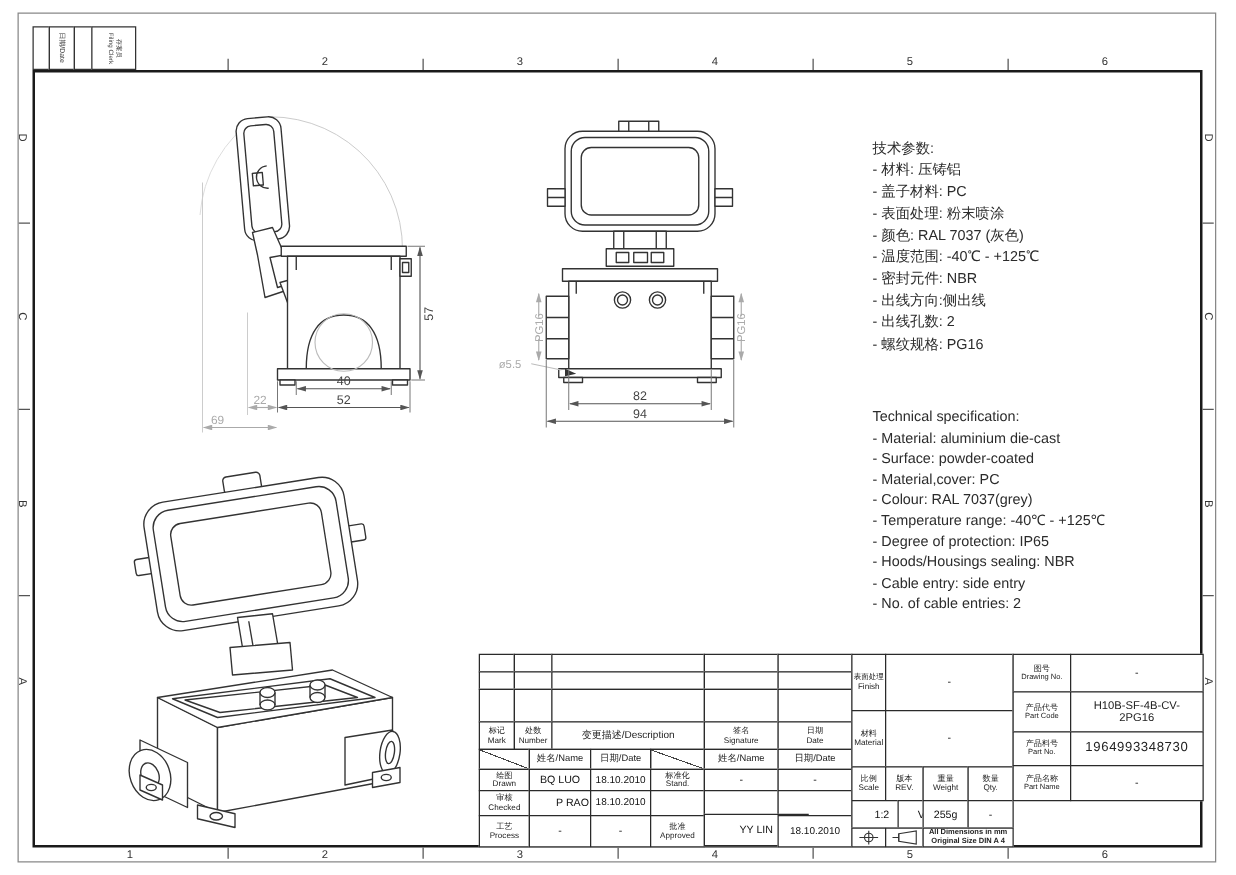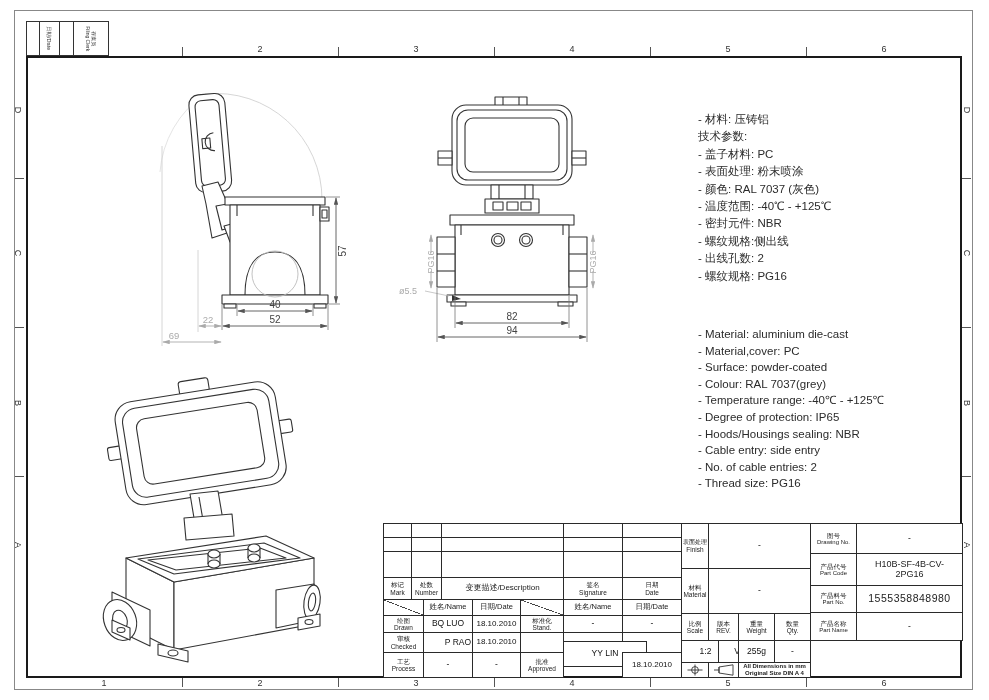--- a/index.html
+++ b/index.html
@@ -275,43 +275,43 @@
       <polygon points="44,262 62,270 62,282 44,274"></polygon>
       <ellipse cx="53" cy="272" rx="4" ry="2.5"></ellipse>
       <polygon points="90,286 120,293 120,304 90,297"></polygon>
       <ellipse cx="105" cy="295" rx="5" ry="3"></ellipse>
       <polygon points="230,260 252,256 252,268 230,272"></polygon>
       <ellipse cx="241" cy="264" rx="4" ry="2.5"></ellipse>
     </g>
   </svg>
 
   <div class="tblock" style="left:698px;top:111px;width:275px;font-size:11.5px;line-height:17.4px">
+    <div>技术参数:</div>
     <div>- 材料: 压铸铝</div>
-    <div>技术参数:</div>
     <div>- 盖子材料: PC</div>
     <div>- 表面处理: 粉末喷涂</div>
     <div>- 颜色: RAL 7037 (灰色)</div>
     <div>- 温度范围: -40℃ - +125℃</div>
     <div>- 密封元件: NBR</div>
-    <div>- 螺纹规格:侧出线</div>
+    <div>- 出线方向:侧出线</div>
     <div>- 出线孔数: 2</div>
     <div>- 螺纹规格: PG16</div>
   </div>
 
   <div class="tblock" style="left:698px;top:326px;width:275px;font-size:11.5px;line-height:16.6px">
+    <div>Technical specification:</div>
     <div>- Material: aluminium die-cast</div>
+    <div>- Surface: powder-coated</div>
     <div>- Material,cover: PC</div>
-    <div>- Surface: powder-coated</div>
     <div>- Colour: RAL 7037(grey)</div>
     <div>- Temperature range: -40℃ - +125℃</div>
     <div>- Degree of protection: IP65</div>
     <div>- Hoods/Housings sealing: NBR</div>
     <div>- Cable entry: side entry</div>
     <div>- No. of cable entries: 2</div>
-    <div>- Thread size: PG16</div>
   </div>
 
   <div id="tb">
 
     <div class="tc" style="left:0;top:0;width:29px;height:15px"></div>
     <div class="tc" style="left:28px;top:0;width:31px;height:15px"></div>
     <div class="tc" style="left:58px;top:0;width:123px;height:15px"></div>
     <div class="tc" style="left:180px;top:0;width:60px;height:15px"></div>
     <div class="tc" style="left:239px;top:0;width:60px;height:15px"></div>
     <div class="tc" style="left:0;top:14px;width:29px;height:15px"></div>
@@ -394,21 +394,21 @@
         </div>
       </div>
     <div class="tc val" style="left:40px;top:129px;width:50px;height:26px">-</div>
     <div class="tc val" style="left:89px;top:129px;width:49px;height:26px">-</div>
     <div class="tc" style="left:137px;top:129px;width:44px;height:26px">
       <div>
           <div class="cn">批准</div>
           <div class="en">Approved</div>
         </div>
       </div>
-    <div class="tc val" style="left:180px;top:118px;width:84px;height:26px">YY LIN</div>
+    <div class="tc val" style="left:180px;top:128px;width:84px;height:26px">YY LIN</div>
     <div class="tc val" style="left:239px;top:129px;width:60px;height:26px;font-size:8px">18.10.2010</div>
 
     <div class="tc" style="left:298px;top:0;width:28px;height:46px">
       <div>
           <div class="cn" style="font-size:6px">表面处理</div>
           <div class="en">Finish</div>
         </div>
       </div>
     <div class="tc val" style="left:325px;top:0;width:103px;height:46px">-</div>
     <div class="tc" style="left:298px;top:45px;width:28px;height:46px">
@@ -482,21 +482,21 @@
           <div class="en" style="font-size:6px">Part Code</div>
         </div>
       </div>
     <div class="tc" style="left:473px;top:30px;width:107px;height:33px;font-size:9px;padding:0 10px">H10B-SF-4B-CV-2PG16</div>
     <div class="tc" style="left:427px;top:62px;width:47px;height:28px">
       <div>
           <div class="cn">产品料号</div>
           <div class="en" style="font-size:6px">Part No.</div>
         </div>
       </div>
-    <div class="tc" style="left:473px;top:62px;width:107px;height:28px;font-size:10.5px;letter-spacing:0.5px">1555358848980</div>
+    <div class="tc" style="left:473px;top:62px;width:107px;height:28px;font-size:10.5px;letter-spacing:0.5px">1964993348730</div>
     <div class="tc" style="left:427px;top:89px;width:47px;height:29px">
       <div>
           <div class="cn">产品名称</div>
           <div class="en" style="font-size:6px">Part Name</div>
         </div>
       </div>
     <div class="tc val" style="left:473px;top:89px;width:107px;height:29px">-</div>
 
   </div>
 

